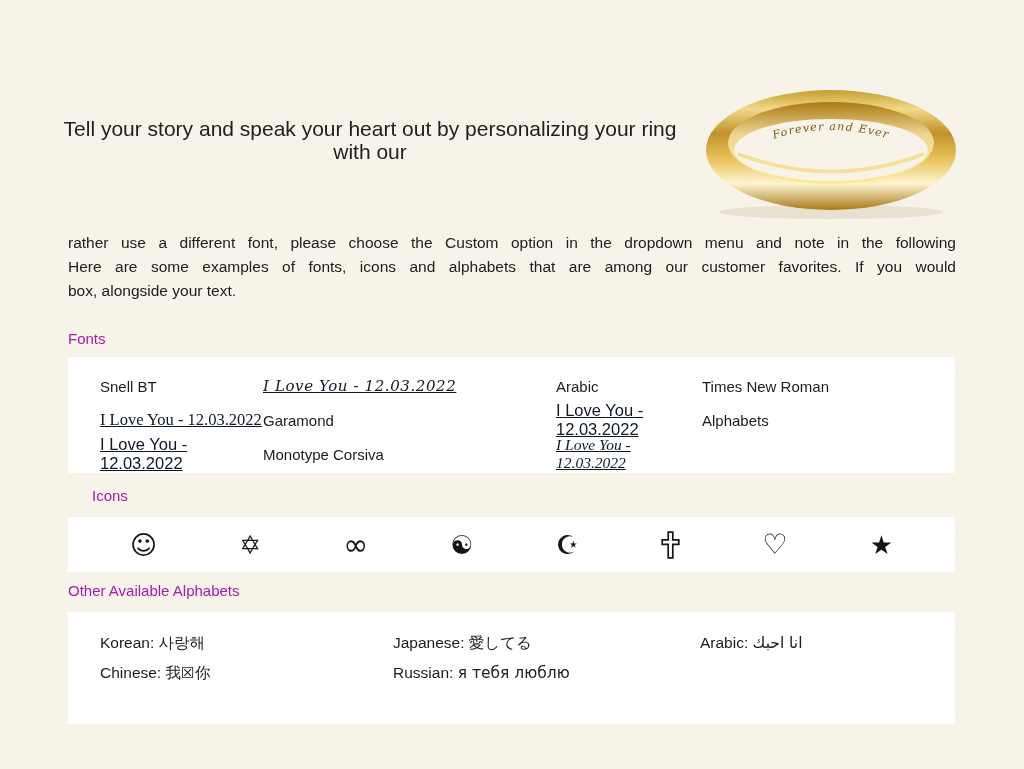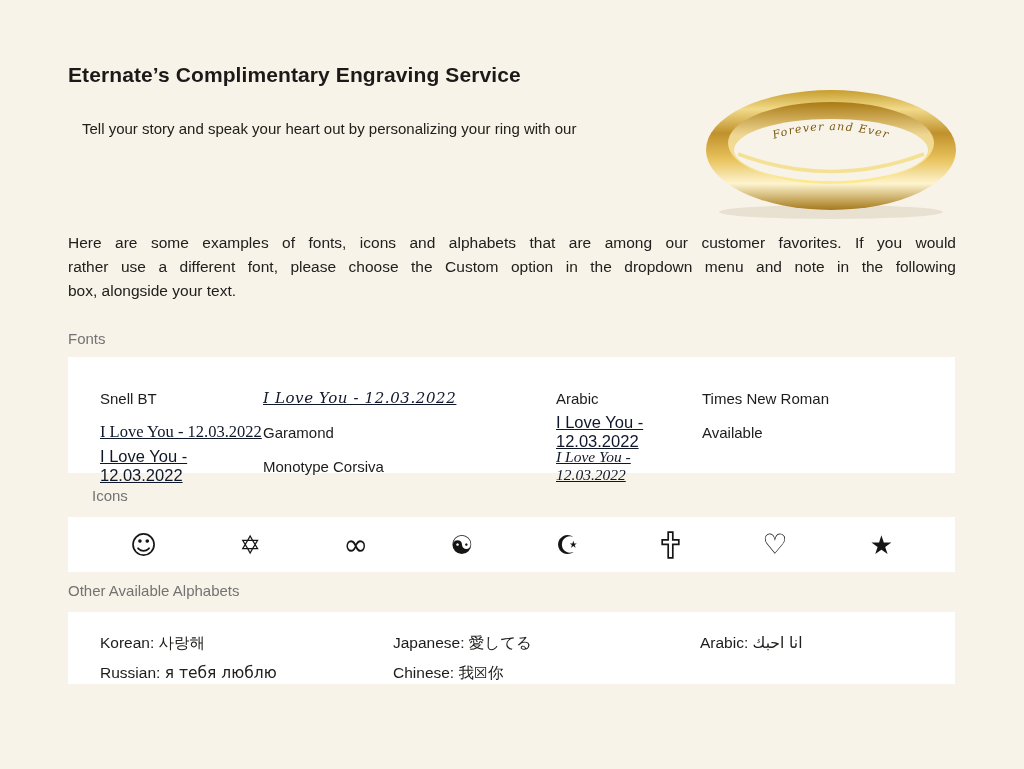--- a/index.html
+++ b/index.html
@@ -10,77 +10,76 @@
     background:#f7f3e9;
     font-family:"Liberation Sans",sans-serif;
     color:#21201d;
     overflow:hidden;
   }
   .title{
     position:absolute;left:68px;top:63px;
     font-size:21px;font-weight:600;letter-spacing:.1px;color:#1b1a18;
   }
   .intro{
-    position:absolute;left:82px;top:117px;width:620px;
-    font-size:15px;line-height:23.4px;
+    position:absolute;left:60px;top:117px;width:620px;
+    font-size:21px;line-height:23.4px;text-align:center;
   }
   .ring-wrap{position:absolute;left:700px;top:86px;width:264px;height:136px;}
   .desc{
     position:absolute;left:68px;top:231px;width:888px;
     font-size:15.5px;line-height:24px;
   }
   .desc .line{text-align:justify;text-align-last:justify;}
   .desc .line:last-child{text-align-last:auto;}
-  .section-label{position:absolute;left:68px;font-size:15px;color:#737373;}
+  .section-label{position:absolute;left:68px;font-size:15px;color:#a21caf;}
   .lbl-fonts{top:330px;}
   .lbl-icons{top:487px;margin-left:24px;}
   .lbl-alpha{top:582px;}
   .panel{position:absolute;left:68px;width:887px;background:#ffffff;}
   .fonts-panel{
     top:357px;height:116px;
     display:grid;
     grid-template-columns:163px 293px 146px auto;
     grid-auto-rows:34px;
     align-items:center;
-    padding:24px 0 0 32px;box-sizing:border-box;
+    padding:12px 0 0 32px;box-sizing:border-box;
   }
   .font-name{font-size:15px;color:#1d1c1a;}
   .font-sample{font-size:16.5px;color:#0f172a;text-decoration:underline;}
   .f-snell{font-family:"DejaVu Serif",serif;font-style:italic;font-size:15px;letter-spacing:.6px;}
   .f-times{font-family:"Liberation Serif",serif;font-size:16.5px;}
   .f-helv{font-family:"Liberation Sans",sans-serif;font-size:16.5px;}
   .f-newyork{font-family:"DejaVu Serif",serif;font-size:17px;letter-spacing:.4px;}
   .f-garamond{font-family:"Liberation Sans",sans-serif;font-size:16.5px;}
   .f-corsiva{font-family:"Liberation Serif",serif;font-style:italic;font-size:15.5px;}
   .icons-panel{
     top:517px;height:55px;
     display:flex;align-items:center;justify-content:space-between;
     padding:0 62px;box-sizing:border-box;
   }
   .icon{font-family:"DejaVu Sans",sans-serif;font-size:26px;line-height:1;color:#161514;}
   .icon svg{display:block;}
   .alpha-panel{
-    top:612px;height:72px;
+    top:612px;height:112px;
     display:grid;
     grid-template-columns:293px 307px auto;
     grid-auto-rows:30px;
     align-items:center;
     padding:16px 0 0 32px;box-sizing:border-box;
     font-size:15.5px;
   }
   .alpha-item{white-space:nowrap;}
   .alpha-label{color:#1d1c1a;}
   .alpha-text{font-family:"DejaVu Sans","Liberation Sans",sans-serif;}
 </style>
 </head>
 <body>
 
 <div class="page">
 
-  <div class="title">Eternate’s Complimentary Engraving Service</div>
 
   <div class="intro">
     <div class="line">Tell your story and speak your heart out by personalizing your ring with our</div>
   </div>
 
   <div class="ring-wrap">
     <svg width="264" height="136" viewBox="0 0 264 136">
       <defs>
         <linearGradient id="band" x1="0" y1="0" x2="0" y2="1">
           <stop offset="0%" stop-color="#c79e2e"></stop>
@@ -102,36 +101,36 @@
       <ellipse cx="131" cy="64" rx="97" ry="31" fill="#f7f3e9"></ellipse>
       <path d="M 38 68 Q 131 103 224 68" stroke="#f4dd85" stroke-width="3.5" fill="none" opacity="0.85"></path>
       <path id="engrave-arc" d="M 44 64 Q 131 24 218 64" fill="none"></path>
       <text font-size="11" fill="#7c5a10" font-family="DejaVu Serif, serif" font-style="italic" letter-spacing="1.2">
         <textPath href="#engrave-arc" startOffset="50%" text-anchor="middle">Forever and Ever</textPath>
       </text>
     </svg>
   </div>
 
   <div class="desc">
+    <div class="line">rather use a different font, please choose the Custom option in the dropdown menu and note in the following</div>
     <div class="line">Here are some examples of fonts, icons and alphabets that are among our customer favorites. If you would</div>
-    <div class="line">rather use a different font, please choose the Custom option in the dropdown menu and note in the following</div>
     <div class="line">box, alongside your text.</div>
   </div>
 
   <div class="section-label lbl-fonts">Fonts</div>
 
   <div class="panel fonts-panel">
     <span class="font-name">Snell BT</span>
     <span class="font-sample f-snell">I Love You - 12.03.2022</span>
     <span class="font-name">Arabic</span>
     <span class="font-name">Times New Roman</span>
     <span class="font-sample f-times">I Love You - 12.03.2022</span>
     <span class="font-name">Garamond</span>
     <span class="font-sample f-garamond">I Love You - 12.03.2022</span>
-    <span class="font-name">Available</span>
+    <span class="font-name">Alphabets</span>
     <span class="font-sample f-helv">I Love You - 12.03.2022</span>
     <span class="font-name">Monotype Corsiva</span>
     <span class="font-sample f-corsiva">I Love You - 12.03.2022</span>
   </div>
 
   <div class="section-label lbl-icons">Icons</div>
 
   <div class="panel icons-panel">
     <span class="icon">☺</span>
     <span class="icon">✡</span>
@@ -156,22 +155,22 @@
     </span>
     <span class="alpha-item">
       <span class="alpha-label">Japanese:</span>
       <span class="alpha-text">愛してる</span>
     </span>
     <span class="alpha-item">
       <span class="alpha-label">Arabic:</span>
       <span class="alpha-text">انا احبك</span>
     </span>
     <span class="alpha-item">
+      <span class="alpha-label">Chinese:</span>
+      <span class="alpha-text">我☒你</span>
+    </span>
+    <span class="alpha-item">
       <span class="alpha-label">Russian:</span>
       <span class="alpha-text">я тебя люблю</span>
-    </span>
-    <span class="alpha-item">
-      <span class="alpha-label">Chinese:</span>
-      <span class="alpha-text">我☒你</span>
     </span>
   </div>
 
 </div>
 
 </body></html>

